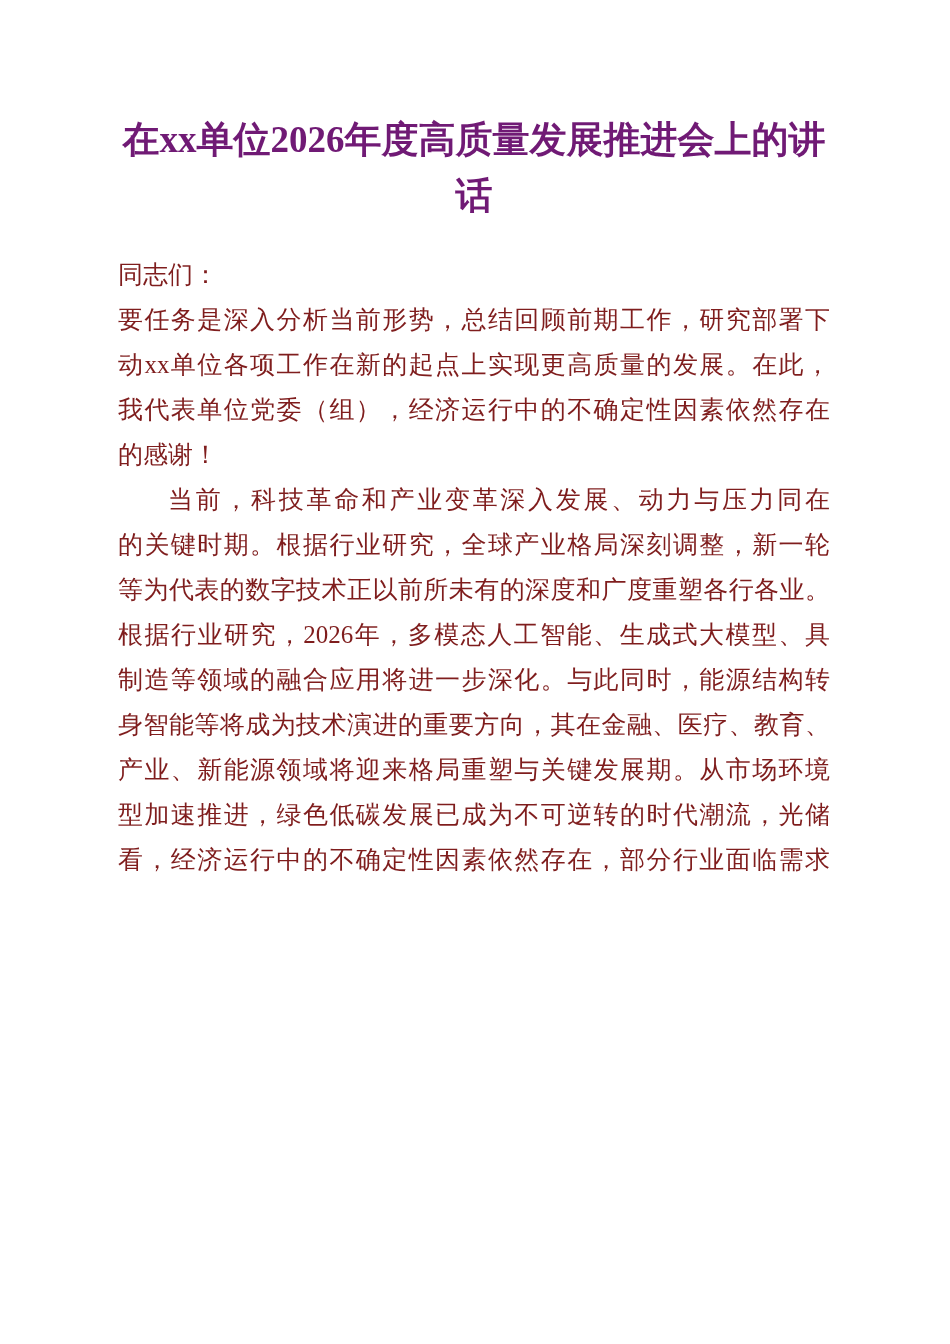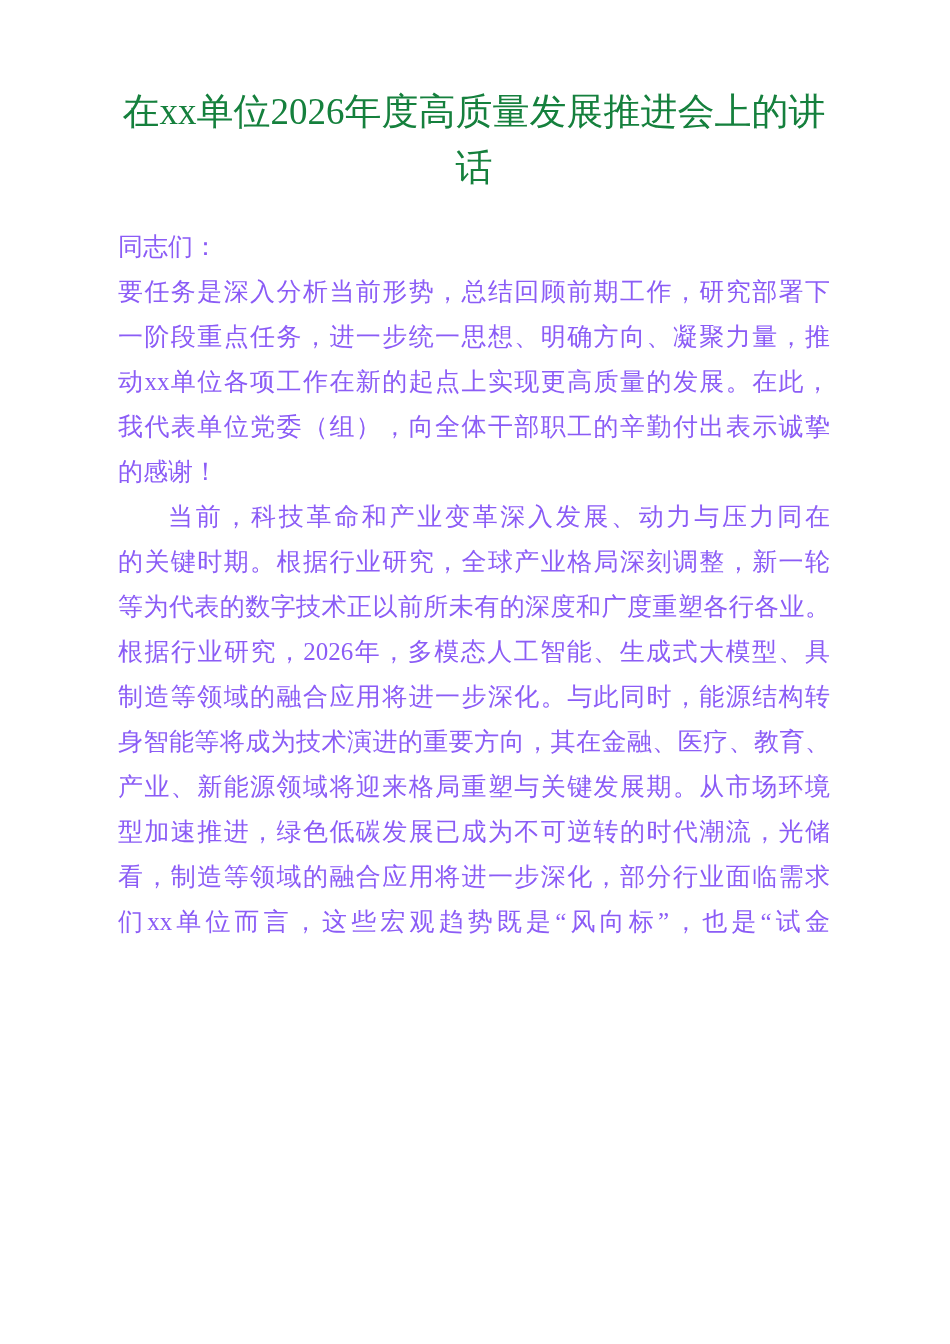--- a/index.html
+++ b/index.html
@@ -13,37 +13,37 @@
     height: 1344px;
     background: #ffffff;
     overflow: hidden;
     color: #000000;
   }
   .content {
     width: 712px;
     margin-left: 118px;
   }
   .doc-title {
-    margin-top: 84px;
+    margin-top: 112px;
     font-family: "Liberation Serif", "DejaVu Serif", serif;
-    font-weight: normal;
+    font-weight: bold;
     font-size: 37px;
-    color: #15803d;
+    color: #701a75;
   }
   .title-line {
     line-height: 56px;
     text-align: center;
     white-space: nowrap;
   }
   .doc-body {
     margin-top: 28px;
     font-family: "Liberation Serif", "DejaVu Serif", serif;
     font-weight: normal;
     font-size: 25px;
-    color: #8b5cf6;
+    color: #7f1d1d;
   }
   .paragraph {
     margin: 0;
   }
   .line {
     line-height: 45px;
     height: 45px;
     white-space: normal;
     overflow: hidden;
   }
@@ -63,32 +63,30 @@
     <div class="doc-title">
         <div class="title-line">在xx单位2026年度高质量发展推进会上的讲</div>
         <div class="title-line">话</div>
       </div>
     <div class="doc-body">
         <div class="paragraph">
           <div class="line">同志们：</div>
         </div>
         <div class="paragraph">
           <div class="line justify">要任务是深入分析当前形势，总结回顾前期工作，研究部署下</div>
-          <div class="line justify">一阶段重点任务，进一步统一思想、明确方向、凝聚力量，推</div>
           <div class="line justify">动xx单位各项工作在新的起点上实现更高质量的发展。在此，</div>
-          <div class="line justify">我代表单位党委（组），向全体干部职工的辛勤付出表示诚挚</div>
+          <div class="line justify">我代表单位党委（组），经济运行中的不确定性因素依然存在</div>
           <div class="line">的感谢！</div>
         </div>
         <div class="paragraph">
           <div class="line justify indent">当前，科技革命和产业变革深入发展、动力与压力同在</div>
           <div class="line justify">的关键时期。根据行业研究，全球产业格局深刻调整，新一轮</div>
           <div class="line justify">等为代表的数字技术正以前所未有的深度和广度重塑各行各业。</div>
           <div class="line justify">根据行业研究，2026年，多模态人工智能、生成式大模型、具</div>
           <div class="line justify">制造等领域的融合应用将进一步深化。与此同时，能源结构转</div>
           <div class="line justify">身智能等将成为技术演进的重要方向，其在金融、医疗、教育、</div>
           <div class="line justify">产业、新能源领域将迎来格局重塑与关键发展期。从市场环境</div>
           <div class="line justify">型加速推进，绿色低碳发展已成为不可逆转的时代潮流，光储</div>
-          <div class="line justify">看，制造等领域的融合应用将进一步深化，部分行业面临需求</div>
-          <div class="line justify">们xx单位而言，这些宏观趋势既是“风向标”，也是“试金</div>
+          <div class="line justify">看，经济运行中的不确定性因素依然存在，部分行业面临需求</div>
         </div>
       </div>
   </div>
 </div>
 
 </body></html>

